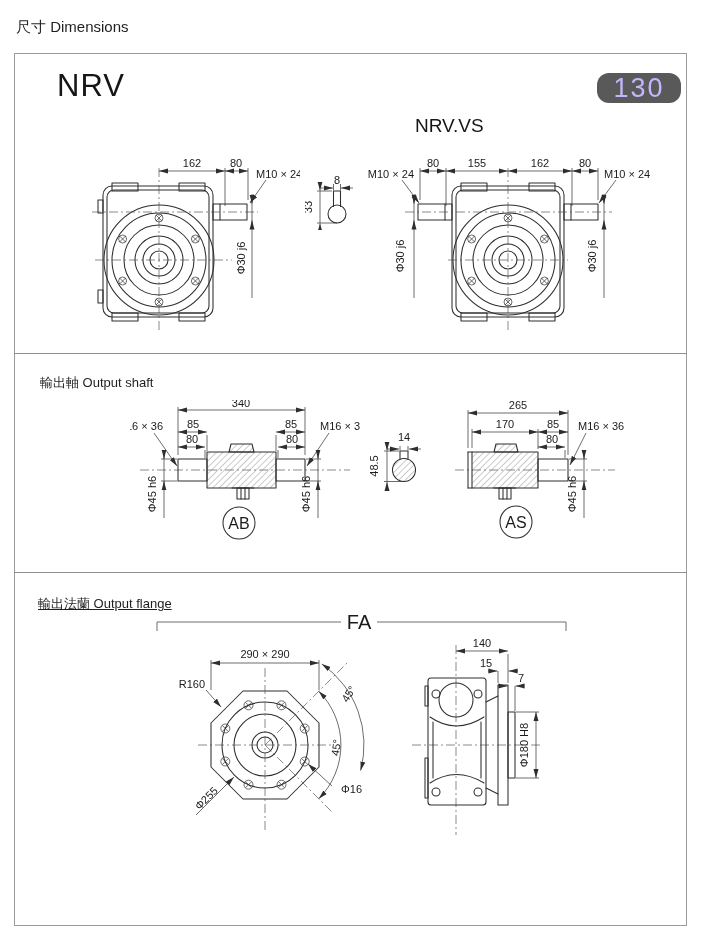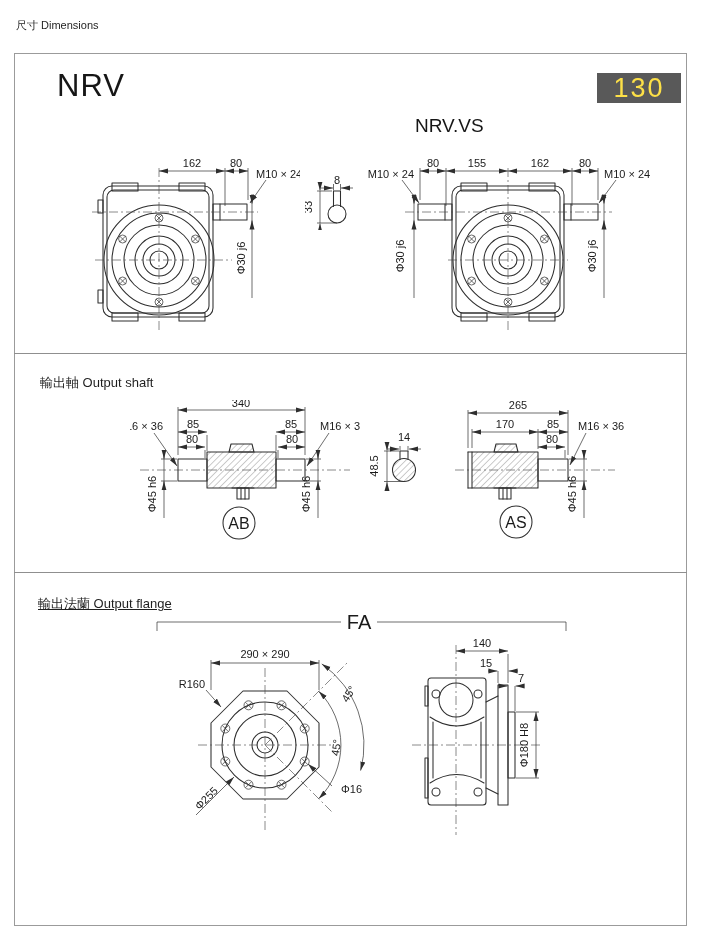--- a/index.html
+++ b/index.html
@@ -1,19 +1,19 @@
 <!DOCTYPE html>
 <html><head>
 <meta charset="utf-8">
 <style>
   html,body{margin:0;padding:0;background:#ffffff;}
   #page{position:relative;width:708px;height:941px;background:#ffffff;
         font-family:"Liberation Sans","DejaVu Sans",sans-serif;color:#1b1b1b;overflow:hidden;}
   .abs{position:absolute;}
-  #heading{left:16px;top:18px;font-size:11px;color:#1f1f1f;}
+  #heading{left:16px;top:18px;font-size:15px;color:#1f1f1f;}
   #frame{left:14px;top:53px;width:671px;height:871px;border:1px solid #9b9b9b;background:#fff;}
   .divider{left:14px;width:673px;height:1px;background:#8f8f8f;}
   #divider1{top:353px;} #divider2{top:572px;}
   #model{left:57px;top:68px;font-size:31px;letter-spacing:1px;color:#161616;}
   #badge{left:597px;top:73px;width:84px;height:30px;text-align:center;
          font-size:27px;line-height:30px;letter-spacing:2px;}
   #variant{left:415px;top:115px;font-size:19px;color:#161616;}
   .sec-title{font-size:13px;color:#1f1f1f;}
   #title-shaft{left:40px;top:374px;} #title-flange{left:38px;top:595px;text-decoration:underline;}
   svg{position:absolute;}
@@ -39,21 +39,21 @@
       </pattern>
     </defs>
   </svg>
 
   <div class="abs" id="heading">尺寸 Dimensions</div>
   <div class="abs" id="frame" style="border-color: rgb(155, 155, 155);"></div>
   <div class="abs divider" id="divider1"></div>
   <div class="abs divider" id="divider2"></div>
 
   <div class="abs" id="model">NRV</div>
-  <div class="abs" id="badge" style="background: rgb(89, 89, 89); color: #fde047;">130</div>
+  <div class="abs" id="badge" style="background: rgb(89, 89, 89); color: #c4b5fd; border-radius: 12px;">130</div>
   <div class="abs" id="variant">NRV.VS</div>
   <div class="abs sec-title" id="title-shaft">輸出軸 Output shaft</div>
   <div class="abs sec-title" id="title-flange">輸出法蘭  Output flange</div>
 
   <svg style="left:85px;top:155px" width="215" height="185" viewBox="85 155 215 185">
     <g class="s">
       <rect x="103" y="186" width="110" height="131" rx="9"></rect>
       <rect x="107" y="190" width="102" height="123" rx="7"></rect>
       <rect x="112" y="183" width="26" height="8"></rect>
         <rect x="179" y="183" width="26" height="8"></rect>

